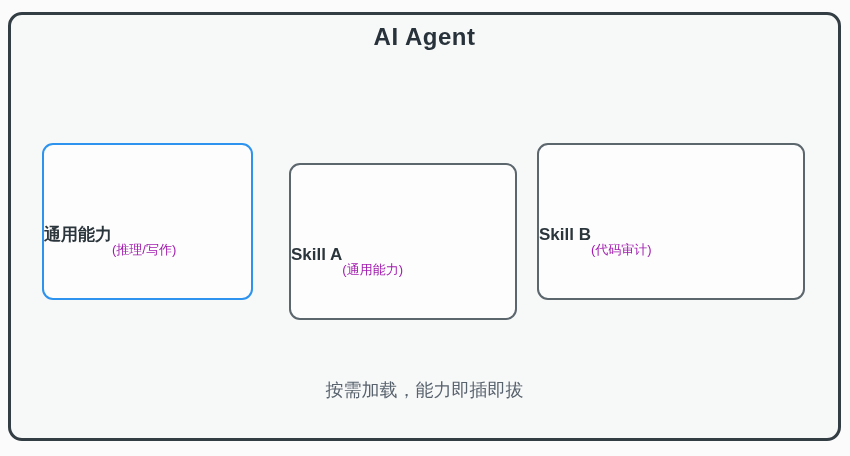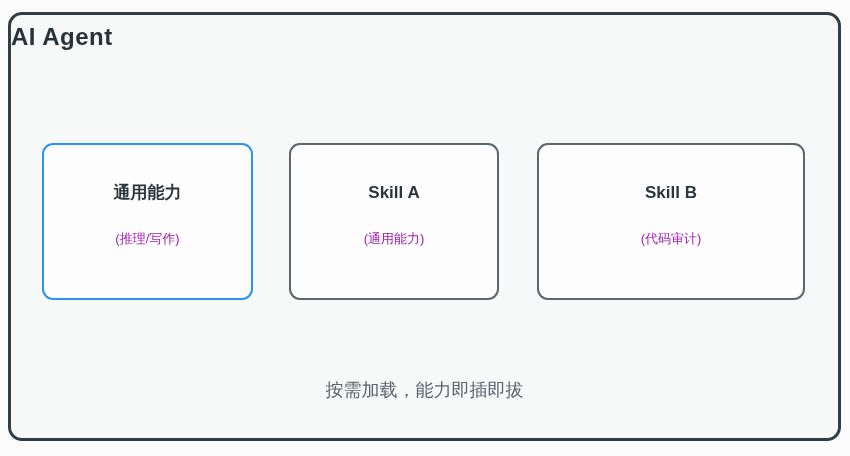--- a/index.html
+++ b/index.html
@@ -24,45 +24,45 @@
     border: 3px solid #333d44;
     border-radius: 14px;
     background: #f7f8f8;
   }
   .panel-title {
     position: absolute;
     top: 9px;
     left: 0;
     right: 0;
     margin: 0;
-    text-align: left;
+    text-align: center;
     font-size: 24px;
     line-height: 26px;
     font-weight: 700;
     color: #28323a;
     letter-spacing: 0.5px;
   }
   .card {
     position: absolute;
     top: 128px;
     height: 157px;
     box-sizing: border-box;
     background: #fdfdfd;
     border: 2px solid #5c666d;
     border-radius: 11px;
     display: flex;
-    flex-direction: column;
+    flex-direction: row;
     align-items: center;
-    padding-top: 38px;
+    padding-top: 27px;
   }
   .card.highlight {
     border-color: #2e93ee;
   }
   .card-general { left: 31px;  width: 211px; }
-  .card-a       { left: 278px; width: 210px; }
+  .card-a       { left: 278px; width: 228px; margin-top: 20px; }
   .card-b       { left: 526px; width: 268px; }
   .card-title {
     font-size: 17px;
     line-height: 20px;
     font-weight: 700;
     color: #2b353c;
   }
   .card-subtitle {
     margin-top: 28px;
     font-size: 13px;

